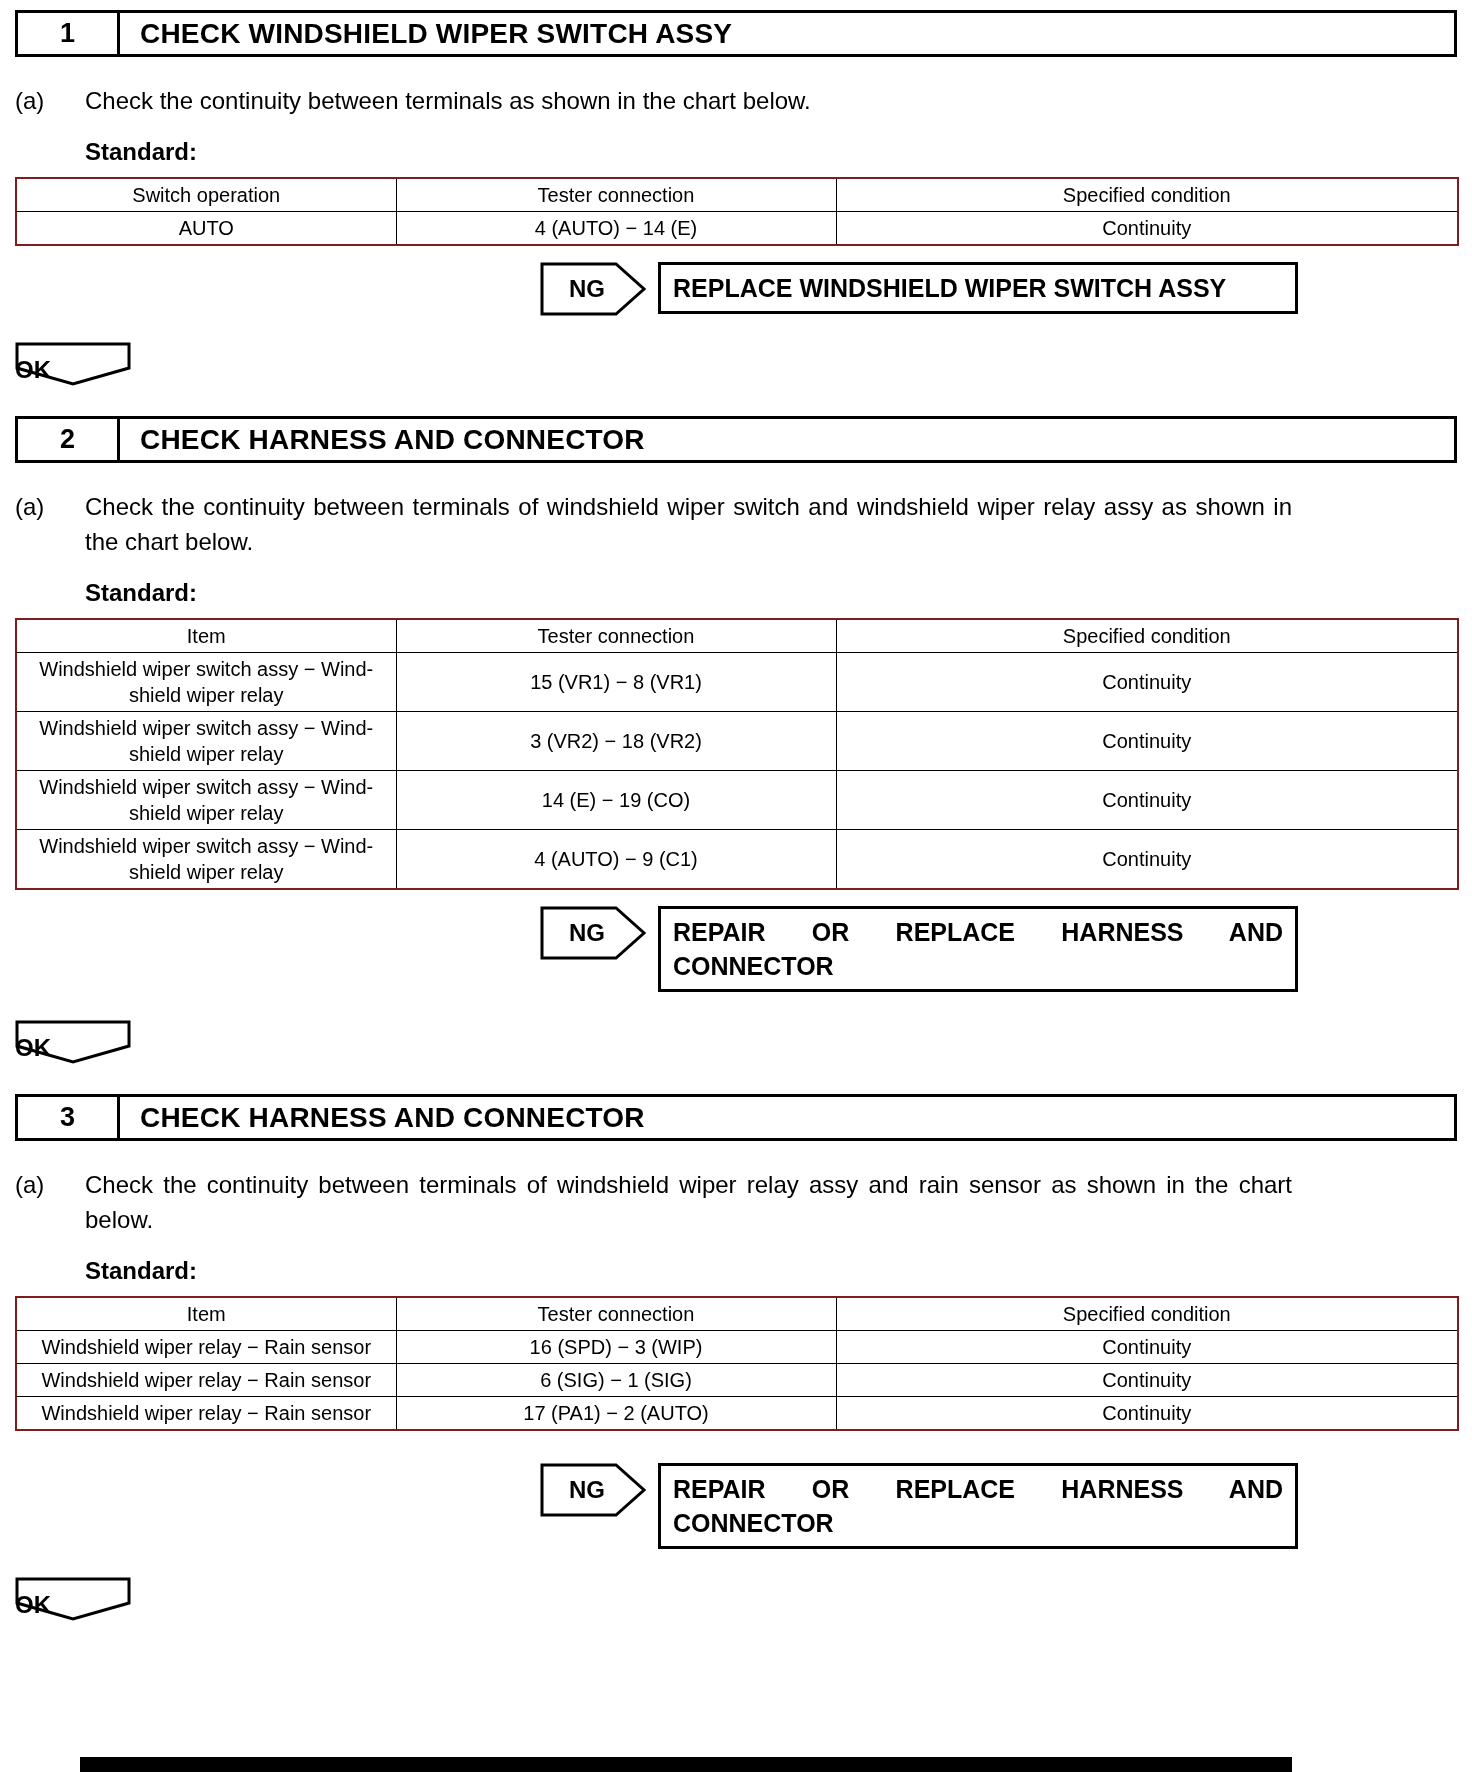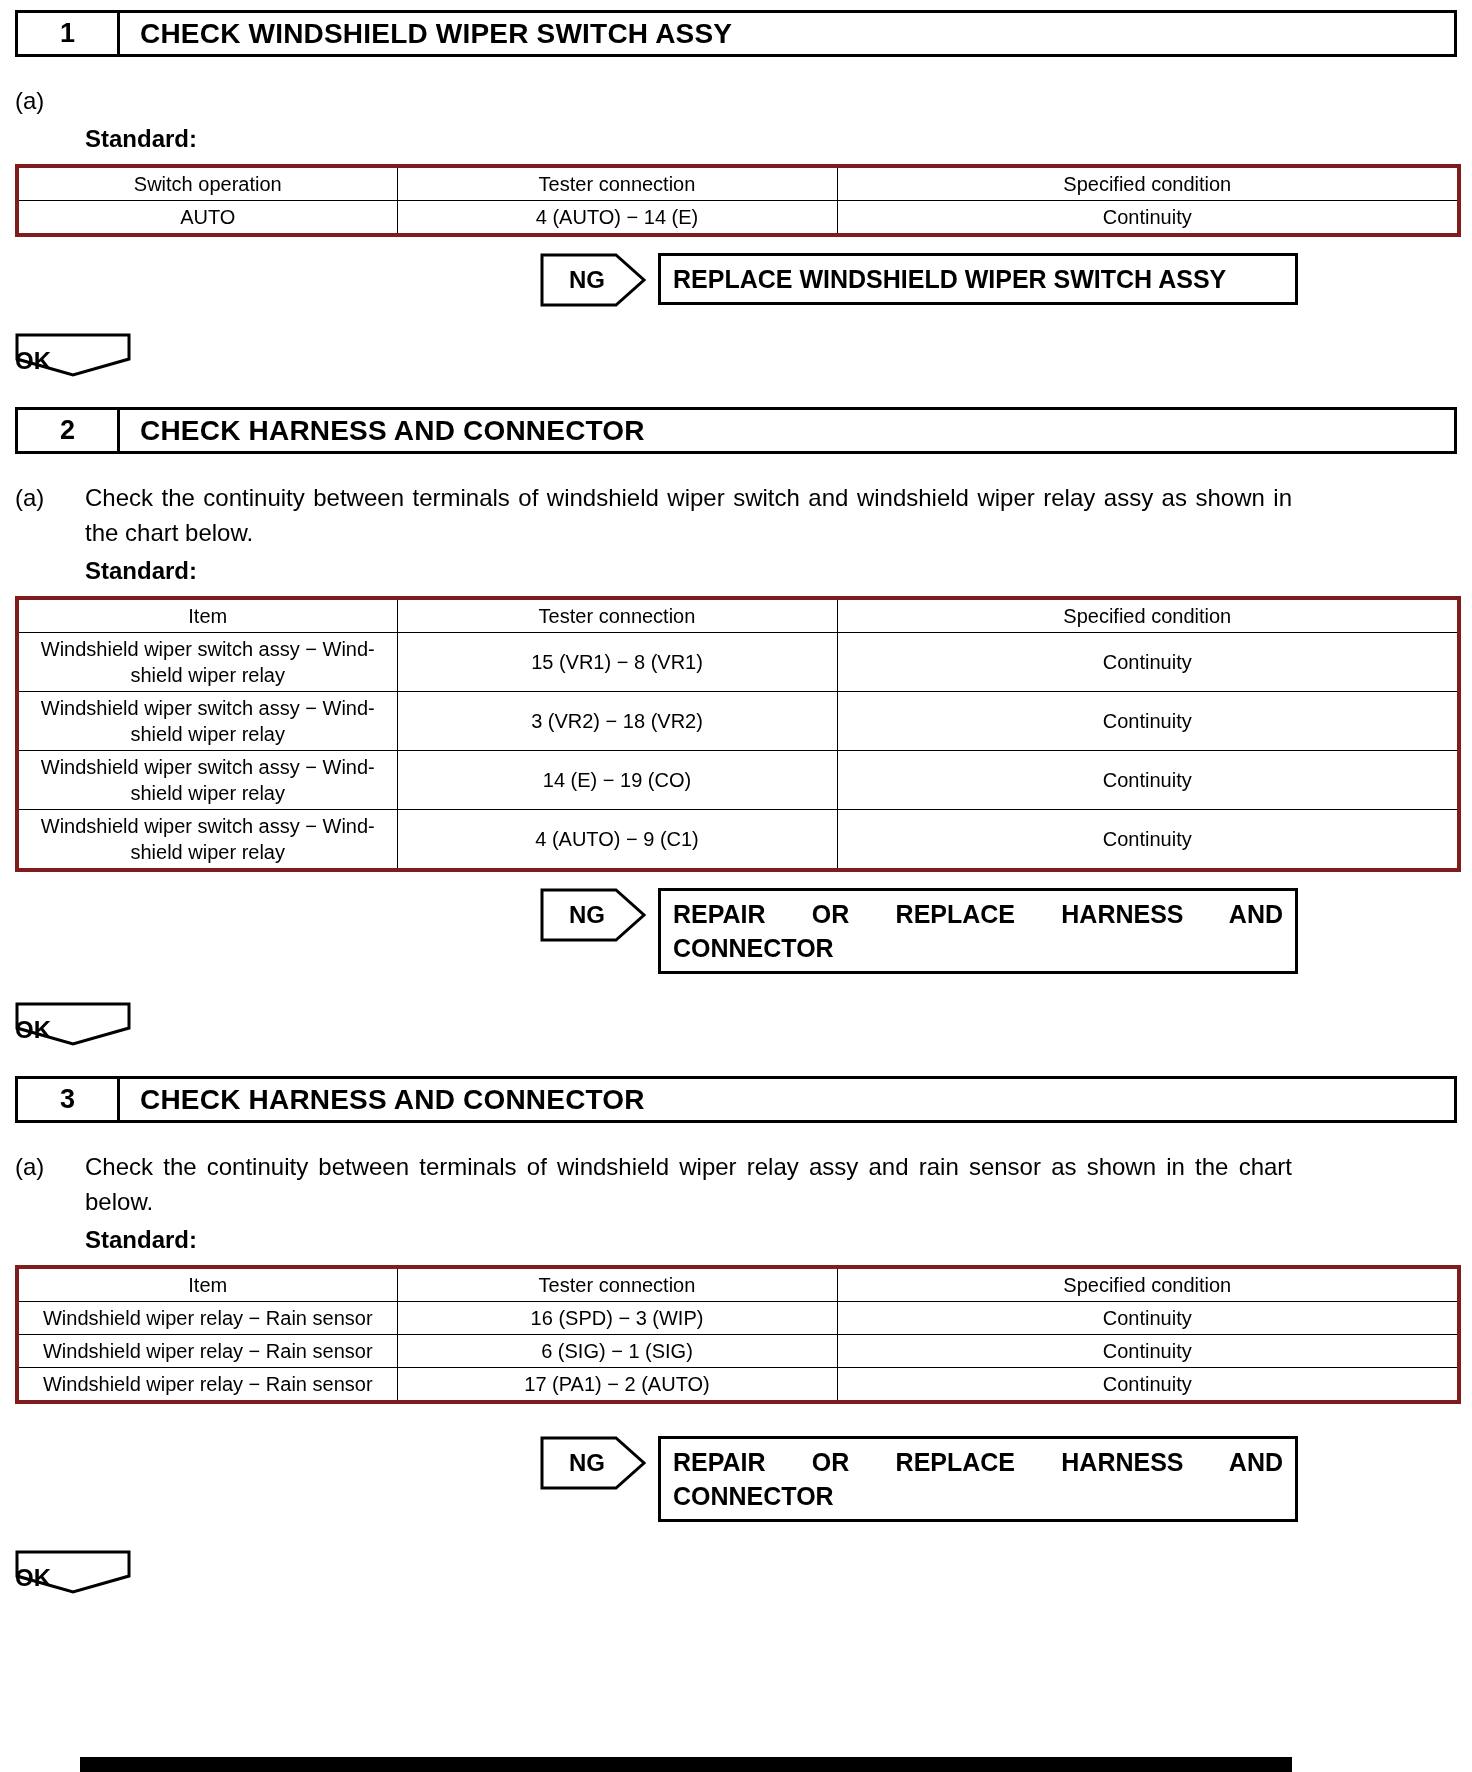--- a/index.html
+++ b/index.html
@@ -16,24 +16,24 @@
   .step { margin-top: 0; }
   .step + .step { margin-top: 30px; }
   .step-header { display: flex; border: 3px solid #000; height: 47px; align-items: stretch; background: #fff; }
   .step-number { width: 102px; flex: none; border-right: 3px solid #000; display: flex; align-items: center; justify-content: center; font-weight: bold; font-size: 27px; }
   .step-title { flex: 1; display: flex; align-items: center; padding-left: 20px; font-weight: bold; font-size: 28px; letter-spacing: 0.2px; }
 
   
   .instr-row { display: flex; margin-top: 26px; font-size: 24px; line-height: 35px; }
   .instr-label { width: 70px; flex: none; }
   .instr-text { width: 1207px; text-align: justify; }
-  .standard { margin: 3px 0 8px 70px; font-weight: bold; font-size: 24px; line-height: 35px; }
-
-  
-  .spec-table { border-collapse: collapse; width: 1442px; table-layout: fixed; border: 4px solid #7f1d1d; }
+  .standard { margin: 16px 0 8px 70px; font-weight: bold; font-size: 24px; line-height: 35px; }
+
+  
+  .spec-table { border-collapse: collapse; width: 1442px; table-layout: fixed; border: 2px solid #7f1d1d; }
   .spec-table th, .spec-table td {
     border: 1px solid #000; font-size: 20px; font-weight: normal;
     text-align: center; vertical-align: middle; padding: 3px 6px;
     line-height: 26px; white-space: pre-line;
   }
   .col-a { width: 380px; } .col-b { width: 440px; } .col-c { width: 622px; }
 
   
   .ng-row { display: flex; align-items: stretch; margin-left: 525px; margin-top: 16px; }
   .ng-row.gap-lg { margin-top: 32px; }
@@ -56,20 +56,21 @@
 
 <div class="content">
 
   <section class="step">
     <div class="step-header">
       <div class="step-number">1</div>
       <div class="step-title">CHECK WINDSHIELD WIPER SWITCH ASSY</div>
     </div>
     <div class="instr-row">
       <div class="instr-label">(a)</div>
+      <div class="instr-text">Check the continuity between terminals as shown in the chart below.</div>
     </div>
     <div class="standard">Standard:</div>
     <table class="spec-table">
       <colgroup>
           <col class="col-a">
           <col class="col-b">
           <col class="col-c">
         </colgroup>
       <thead>
         <tr>

